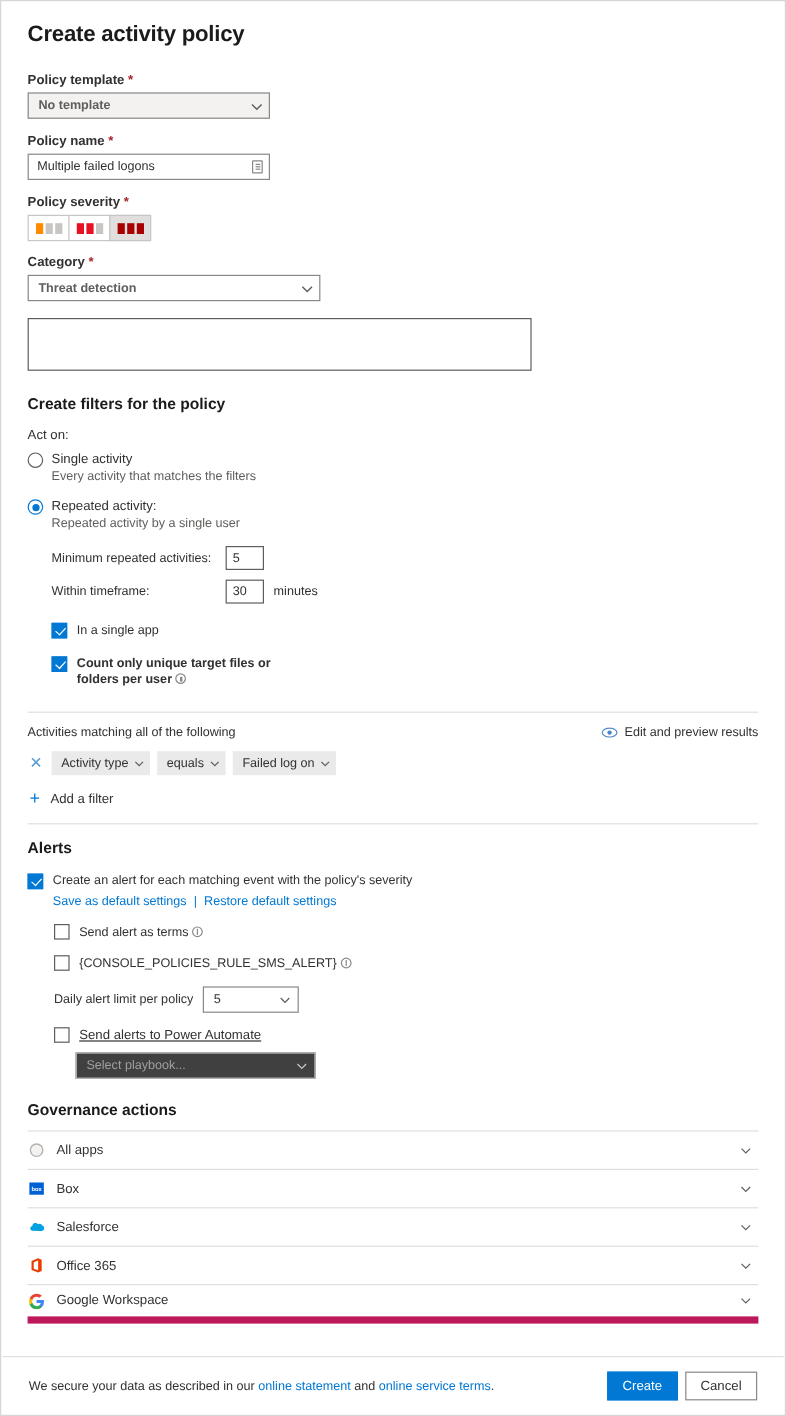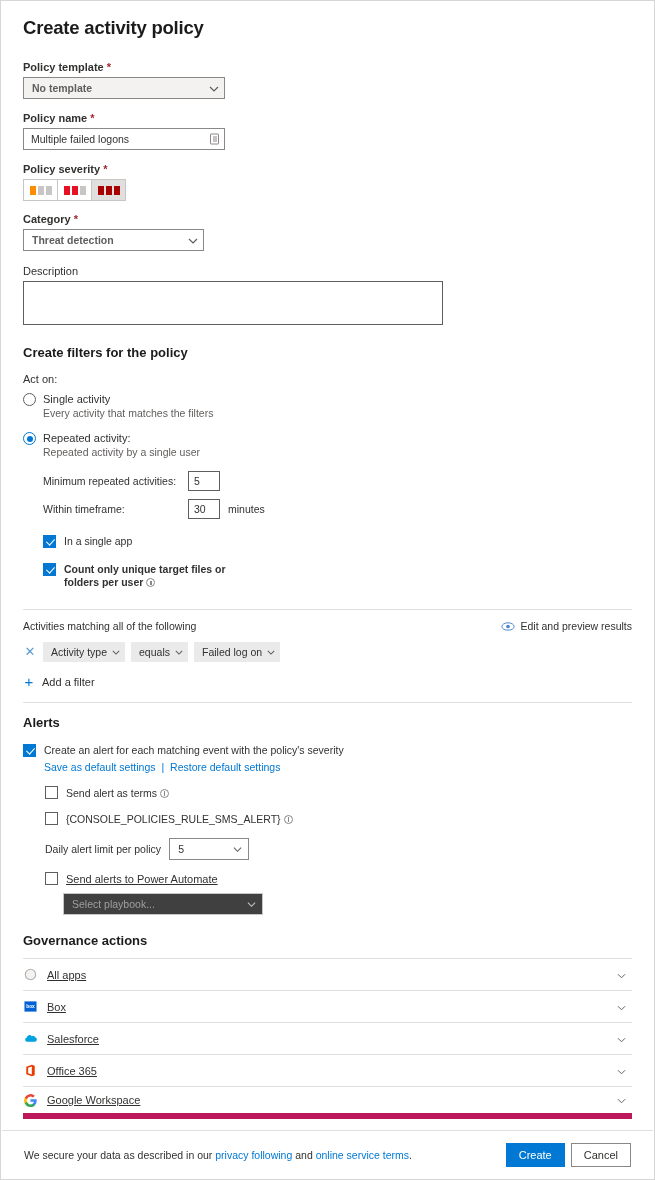--- a/index.html
+++ b/index.html
@@ -199,21 +199,20 @@
 
   .eye-link { display:flex; align-items:center; gap:6px; font-size:10.5px; color:#323130; cursor:pointer; }
 
   
   .gov-row {
     height: 32px;
     display:flex; align-items:center;
     border-bottom: 1px solid #e1dfdd;
     cursor: pointer;
     position: relative;
-    text-decoration: underline;
   }
   .gov-row .gico { width:15px; height:15px; margin-right:9px; flex:0 0 15px; display:flex; align-items:center; justify-content:center; }
   .gov-row .glabel { font-size:11px; color:#323130; }
   .gov-row .gchev { position:absolute; right:6px; top:50%; transform:translateY(-50%); width:9px; height:9px; }
 
   
   .footer {
     position: absolute; left:1px; right:1px; bottom:1px;
     height: 48px;
     border-top: 1px solid #e1dfdd;
@@ -296,33 +295,32 @@
             <i style="background:#a80000"></i>
             <i style="background:#a80000"></i>
         </div>
       </div>
     </div>
     <div>
       <span class="field-label">
         <span>Category</span>
         <span class="req">*</span>
       </span>
-      <div class="sel white" style="width:181px;">
+      <div class="sel white" style="width:244px;">
         <span style="font-weight:bold;color:#605e5c;">Threat detection</span>
         <span class="chev">
           <svg viewBox="0 0 10 10" width="10" height="10">
               <path d="M1 3 L5 7 L9 3" fill="none" stroke="#605e5c" stroke-width="1.2"></path>
             </svg>
         </span>
       </div>
     </div>
   </div>
 
   <div class="pad" style="margin-top:14px;">
-    <span class="field-label" style="font-weight:normal;">Description</span>
     <div class="desc-box" style="width:420px;"></div>
   </div>
 
   <div class="pad" style="margin-top:20px;">
     <div class="sec-h">Create filters for the policy</div>
   </div>
 
   <div class="pad" style="margin-top:13px;">
     <div style="font-size:11px;color:#323130;">Act on:</div>
 
@@ -565,19 +563,19 @@
       <span class="gchev">
         <svg viewBox="0 0 10 10" width="9" height="9">
             <path d="M1 3 L5 7 L9 3" fill="none" stroke="#605e5c" stroke-width="1.1"></path>
           </svg>
       </span>
     </div>
   </div>
 
   <div class="footer">
     <span class="footer-txt">
-      <span>We secure your data as described in our </span><span class="link">privacy following</span><span> and </span><span class="link">online service terms</span><span>.</span>
+      <span>We secure your data as described in our </span><span class="link">online statement</span><span> and </span><span class="link">online service terms</span><span>.</span>
     </span>
     <span class="btn btn-primary">Create</span>
     <span class="btn btn-default">Cancel</span>
   </div>
 
 </div>
 
 </body></html>

